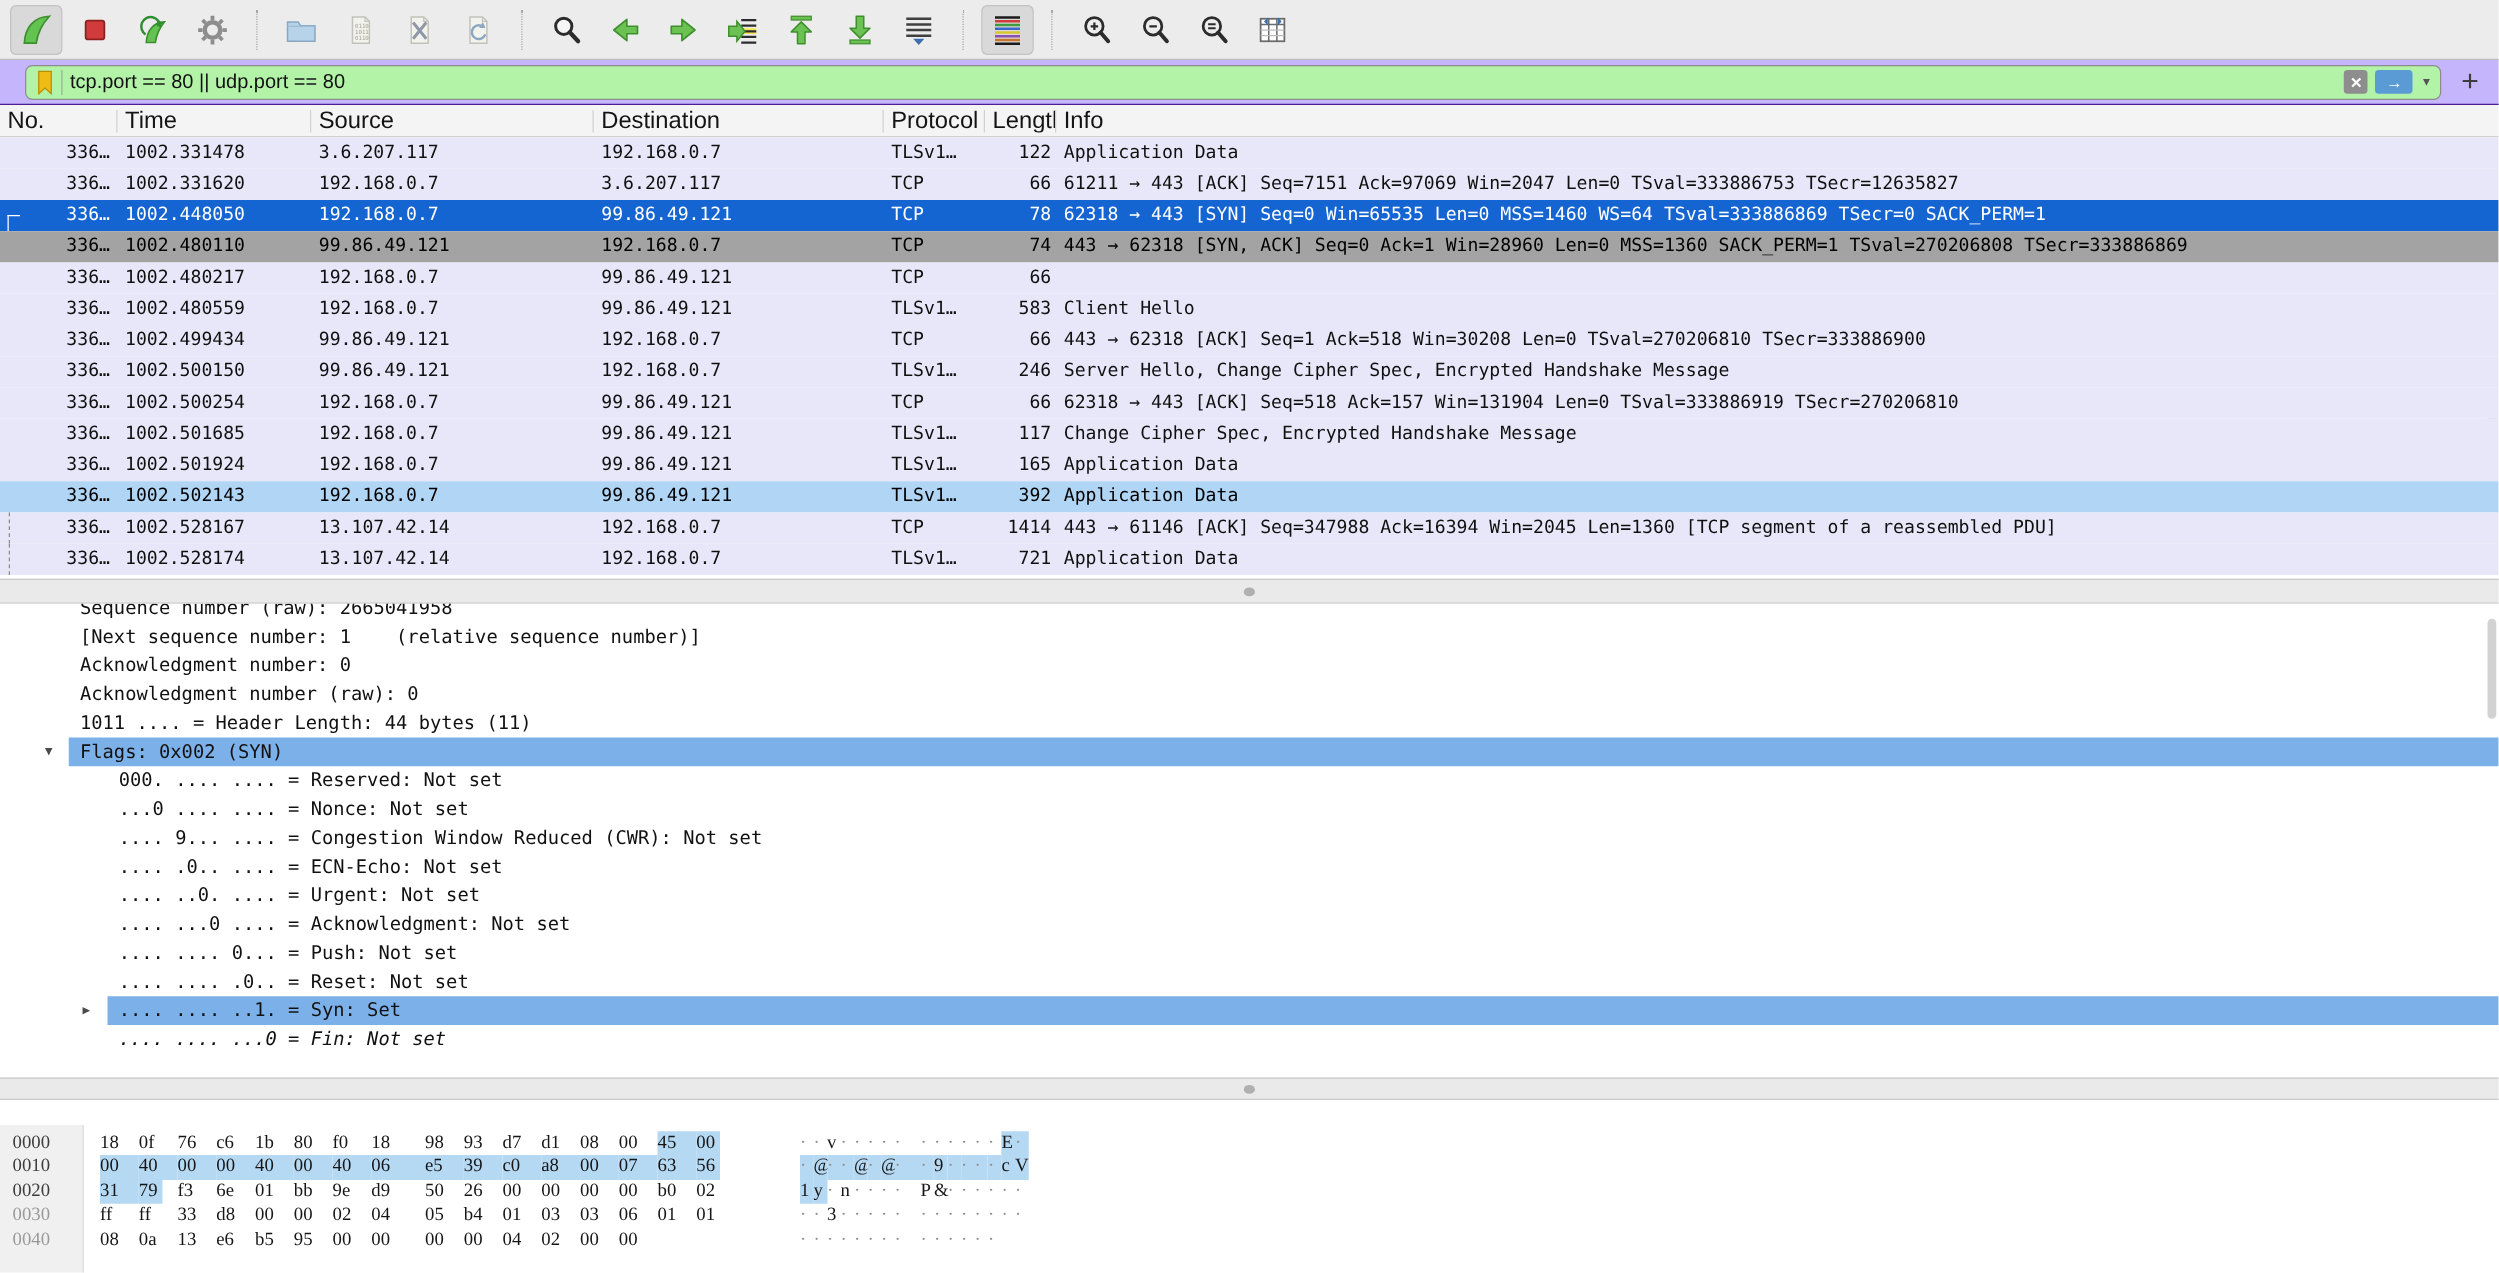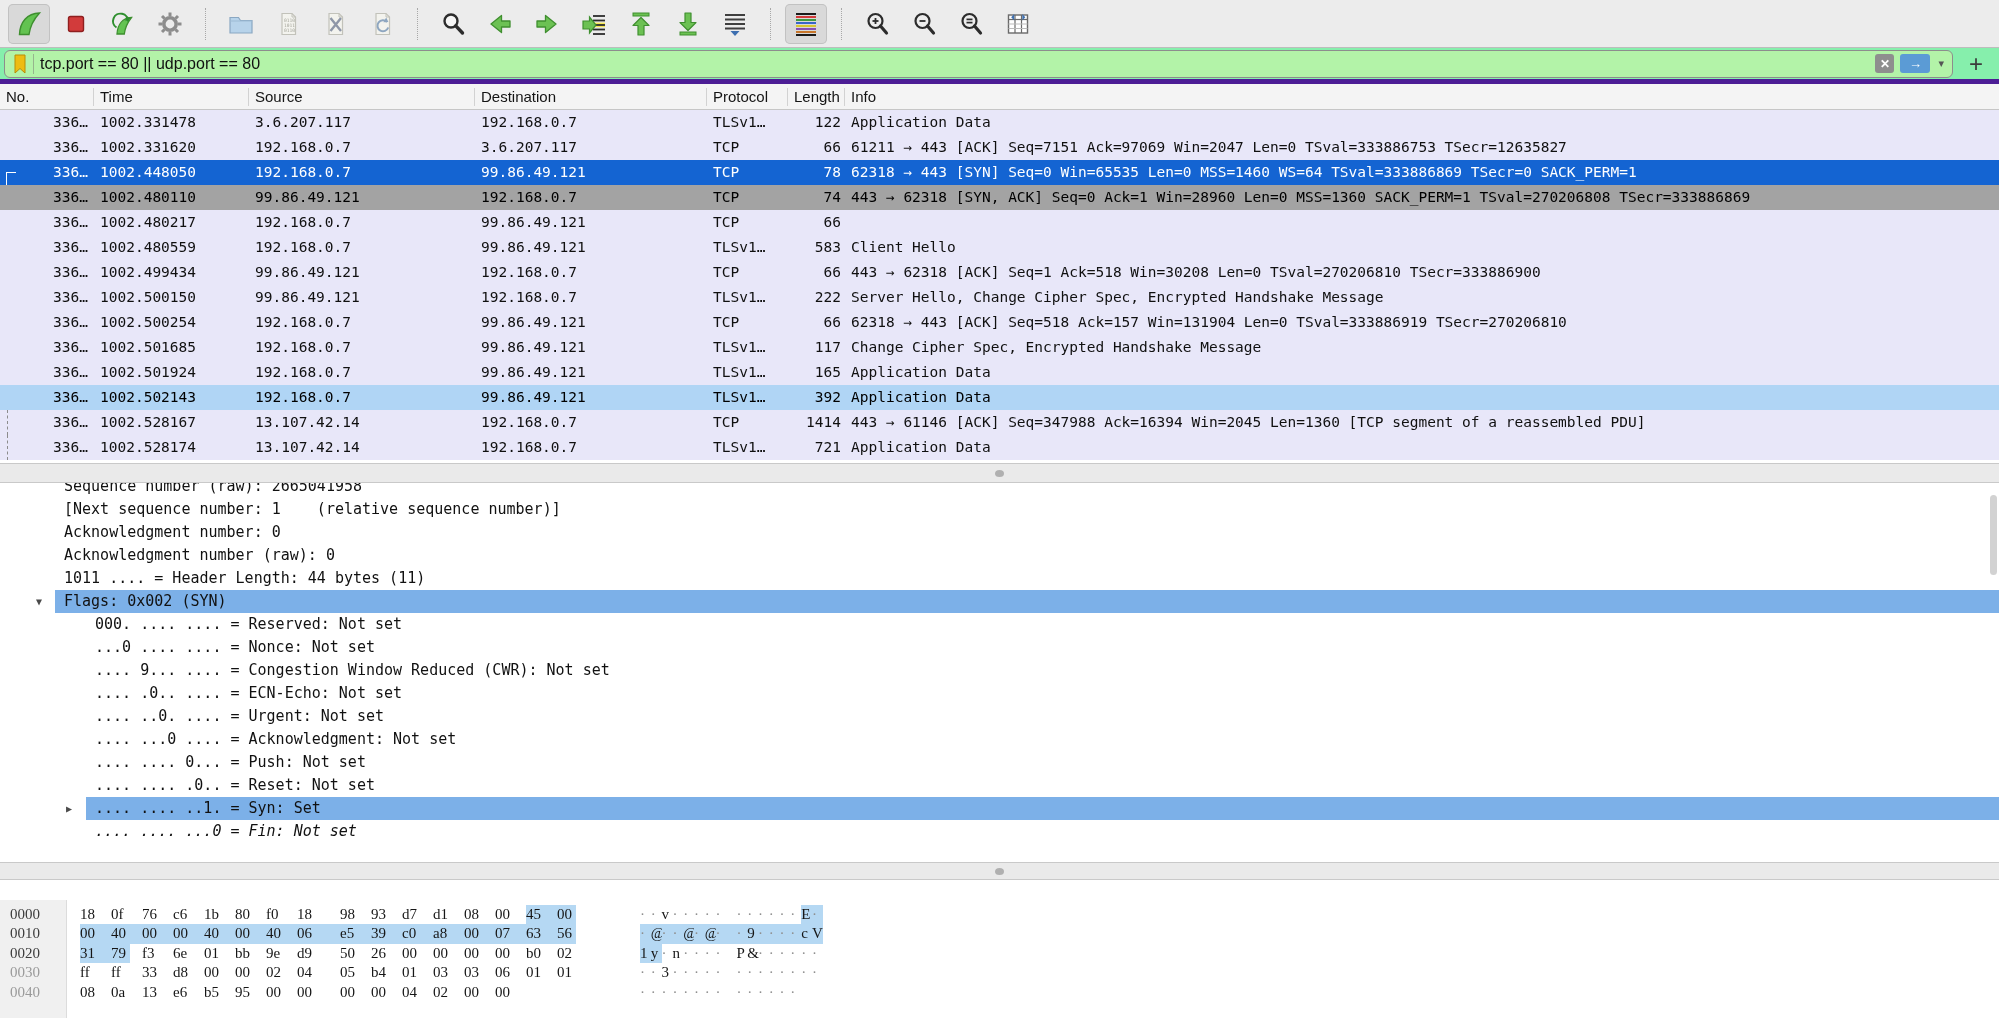--- a/index.html
+++ b/index.html
@@ -8,37 +8,37 @@
   .app{width:1999px;height:1018px;display:flex;flex-direction:column;}
 
   
   .toolbar{height:48px;background:#ececec;border-bottom:1px solid #bdbdbd;display:flex;
            align-items:center;padding:0 8px;gap:5px;box-sizing:border-box;flex:0 0 auto;}
   .tbtn{width:42px;height:40px;display:flex;align-items:center;justify-content:center;border-radius:5px;}
   .tbtn.pressed{background:#d9d9d9;box-shadow:inset 0 0 0 1px #c2c2c2;}
   .tsep{width:0;height:32px;border-left:1px dotted #a8a8a8;margin:0 9px;}
 
   
-  .filterbar{height:36px;background:#86efac;border-bottom:5px solid #4c1d95;display:flex;
-             align-items:center;padding:0 10px 0 4px;gap:10px;box-sizing:border-box;flex:0 0 auto;}
+  .filterbar{height:36px;background:#c4b5fd;border-bottom:1px solid #4c1d95;display:flex;
+             align-items:center;padding:0 10px 0 20px;gap:10px;box-sizing:border-box;flex:0 0 auto;}
   .filterfield{flex:1;height:28px;background:var(--filtergreen);border:1px solid #8d8d8d;
                border-radius:6px;display:flex;align-items:center;padding:0 6px;box-sizing:border-box;gap:6px;}
   .fbookmark{flex:0 0 auto;margin-left:2px;}
   .fdivider{width:0;height:20px;border-left:1px solid #96b58d;}
   .ftext{flex:1;font-size:16px;color:#111;white-space:nowrap;overflow:hidden;}
   .fclear{width:19px;height:19px;background:#8e8e8e;border-radius:3px;color:#fff;font-size:12px;
           font-weight:bold;display:flex;align-items:center;justify-content:center;}
   .fapply{width:30px;height:19px;background:#5b9bd5;border-radius:3px;color:#fff;font-size:13px;
           font-weight:bold;display:flex;align-items:center;justify-content:center;}
   .fcaret{color:#555;font-size:11px;margin:0 2px;}
   .fplus{color:#3c3c3c;font-size:24px;font-weight:400;line-height:24px;padding:0 6px;}
 
   
   .pl-header{display:flex;height:26px;background:#f4f4f4;border-bottom:1px solid #c6c6c6;
-             font-size:15px;color:#141414;align-items:center;box-sizing:border-box;flex:0 0 auto;}
+             font-size:19px;color:#141414;align-items:center;box-sizing:border-box;flex:0 0 auto;}
   .pl-header .col{border-right:1px solid #d2d2d2;height:18px;line-height:18px;}
   .col{padding:0 6px;overflow:hidden;white-space:nowrap;box-sizing:border-box;}
   .c-no{width:94px;}.c-time{width:155px;}.c-src{width:226px;}.c-dst{width:232px;}
   .c-proto{width:81px;}.c-len{width:57px;padding-right:4px;}.c-info{flex:1;border-right:none !important;}
   .pl-rows{height:353px;position:relative;background:#fff;overflow:hidden;flex:0 0 auto;}
   .prow{display:flex;height:25px;line-height:25px;font-family:"DejaVu Sans Mono",monospace;
         font-size:14.5px;color:#101010;background:var(--rowdefault);position:relative;}
   .prow .c-no,.prow .c-len{text-align:right;}
   .prow.selected{background:var(--rowselected);color:#fff;}
   .prow.gray{background:var(--rowgray);color:#000;}
@@ -351,21 +351,21 @@
         <div class="col c-proto">TCP</div>
         <div class="col c-len">66</div>
         <div class="col c-info">443 → 62318 [ACK] Seq=1 Ack=518 Win=30208 Len=0 TSval=270206810 TSecr=333886900</div>
       </div>
       <div class="prow">
         <div class="col c-no">336…</div>
         <div class="col c-time">1002.500150</div>
         <div class="col c-src">99.86.49.121</div>
         <div class="col c-dst">192.168.0.7</div>
         <div class="col c-proto">TLSv1…</div>
-        <div class="col c-len">222</div>
+        <div class="col c-len">246</div>
         <div class="col c-info">Server Hello, Change Cipher Spec, Encrypted Handshake Message</div>
       </div>
       <div class="prow">
         <div class="col c-no">336…</div>
         <div class="col c-time">1002.500254</div>
         <div class="col c-src">192.168.0.7</div>
         <div class="col c-dst">99.86.49.121</div>
         <div class="col c-proto">TCP</div>
         <div class="col c-len">66</div>
         <div class="col c-info">62318 → 443 [ACK] Seq=518 Ack=157 Win=131904 Len=0 TSval=333886919 TSecr=270206810</div>

